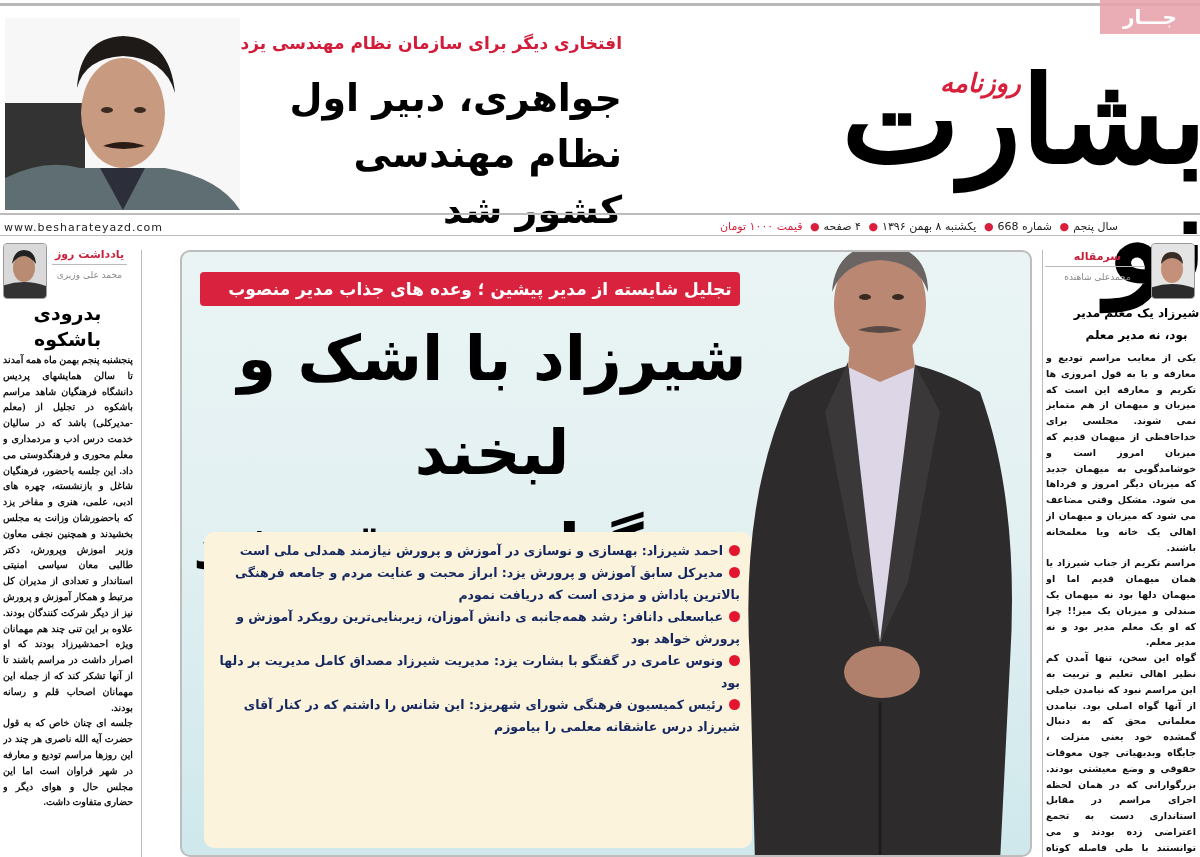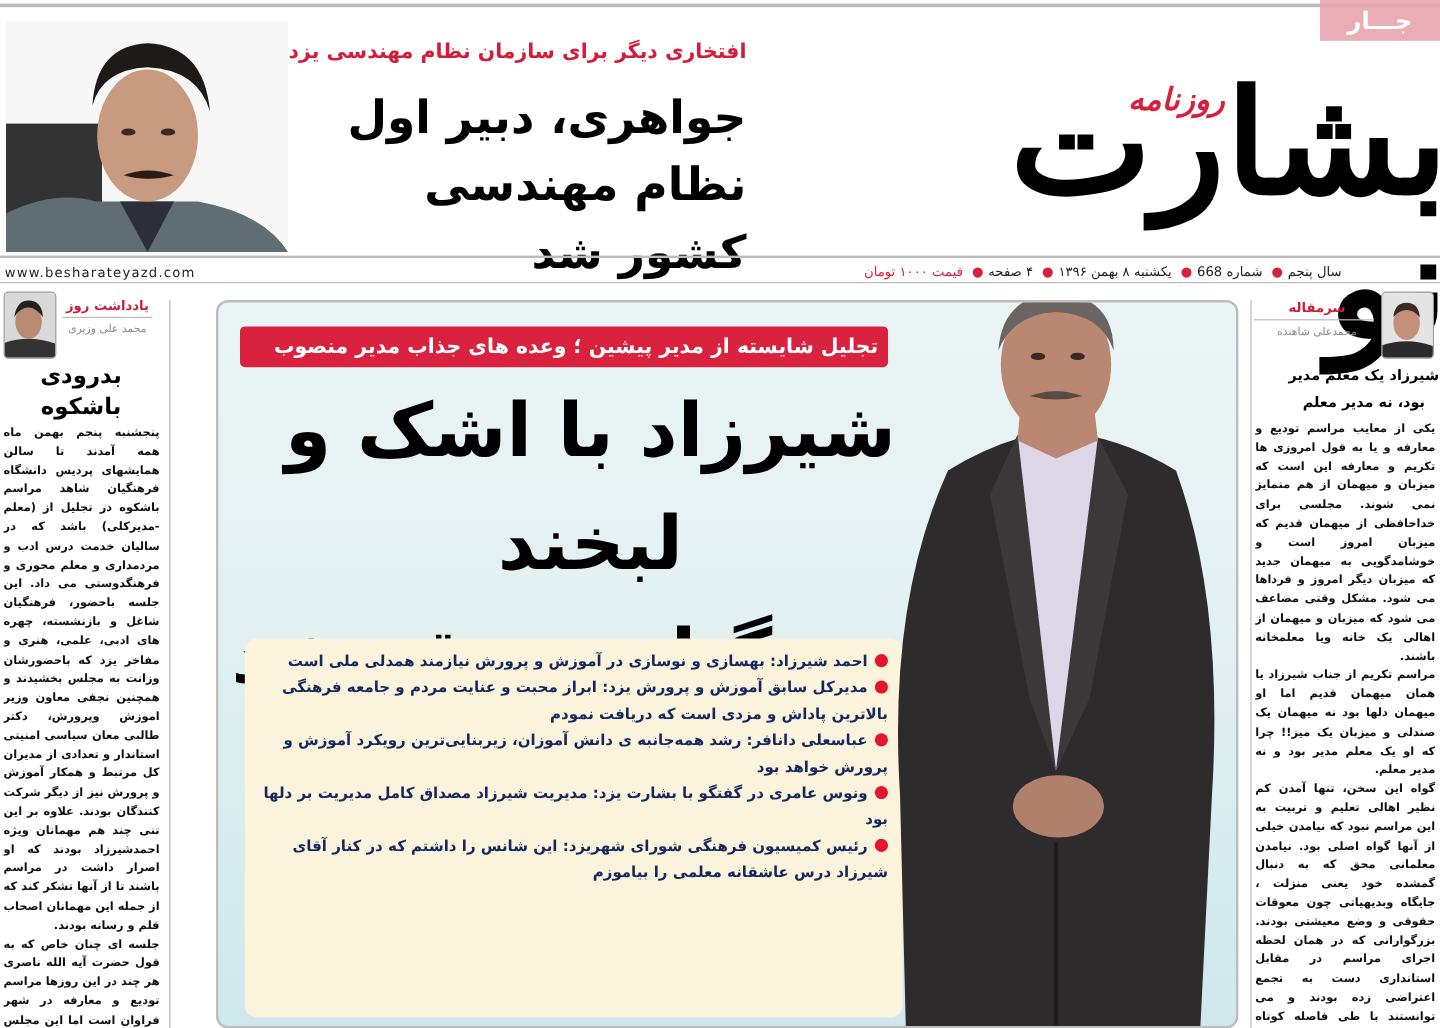--- a/index.html
+++ b/index.html
@@ -109,21 +109,21 @@
       <path d="M10 20 Q12 6 22 6 Q33 6 34 20 Q28 12 22 12 Q15 12 10 20 Z" fill="#222"></path>
     </svg>
   </div>
   <div style="position:absolute; right:8px; top:8px; width:75px; text-align:center;" class="col-label">یادداشت روز</div>
   <div style="position:absolute; right:8px; top:24px; width:75px; height:1px; background:#bbb;"></div>
   <div style="position:absolute; right:8px; top:30px; width:75px; text-align:center;" class="col-author">محمد علی وزیری</div>
   <div class="col-title" style="position:absolute; right:0; top:60px; width:135px;">
     <div>بدرودی</div>
     <div>باشکوه</div>
   </div>
-  <div class="col-body" style="position:absolute; right:2px; top:113px; width:130px; height:504px; overflow:hidden;">
+  <div class="col-body" style="position:absolute; right:2px; top:113px; width:130px; height:504px; overflow:hidden;font-family:Liberation Serif, serif;">
     <p>پنجشنبه پنجم بهمن ماه همه آمدند تا سالن همایشهای پردیس دانشگاه فرهنگیان شاهد مراسم باشکوه در تجلیل از (معلم -مدیرکلی) باشد که در سالیان خدمت درس ادب و مردمداری و معلم محوری و فرهنگدوستی می داد. این جلسه باحضور، فرهنگیان شاغل و بازنشسته، چهره های ادبی، علمی، هنری و مفاخر یزد که باحضورشان وزانت به مجلس بخشیدند و همچنین نجفی معاون وزیر اموزش وپرورش، دکتر طالبی معان سیاسی امنیتی استاندار و تعدادی از مدیران کل مرتبط و همکار آموزش و پرورش نیز از دیگر شرکت کنندگان بودند. علاوه بر این تنی چند هم مهمانان ویژه احمدشیرزاد بودند که او اصرار داشت در مراسم باشند تا از آنها تشکر کند که از جمله این مهمانان اصحاب قلم و رسانه بودند.</p>
     <p>جلسه ای چنان خاص که به قول حضرت آیه الله ناصری هر چند در این روزها مراسم تودیع و معارفه در شهر فراوان است اما این مجلس حال و هوای دیگر و حضاری متفاوت داشت.</p>
 
   </div>
 </div>
 <div class="col-sep" style="left:141px; top:250px; height:607px;"></div>
 
 <div class="feature">
   <div class="feature-kicker">تجلیل شایسته از مدیر پیشین ؛ وعده های جذاب مدیر منصوب</div>
   <div class="feature-headline">

